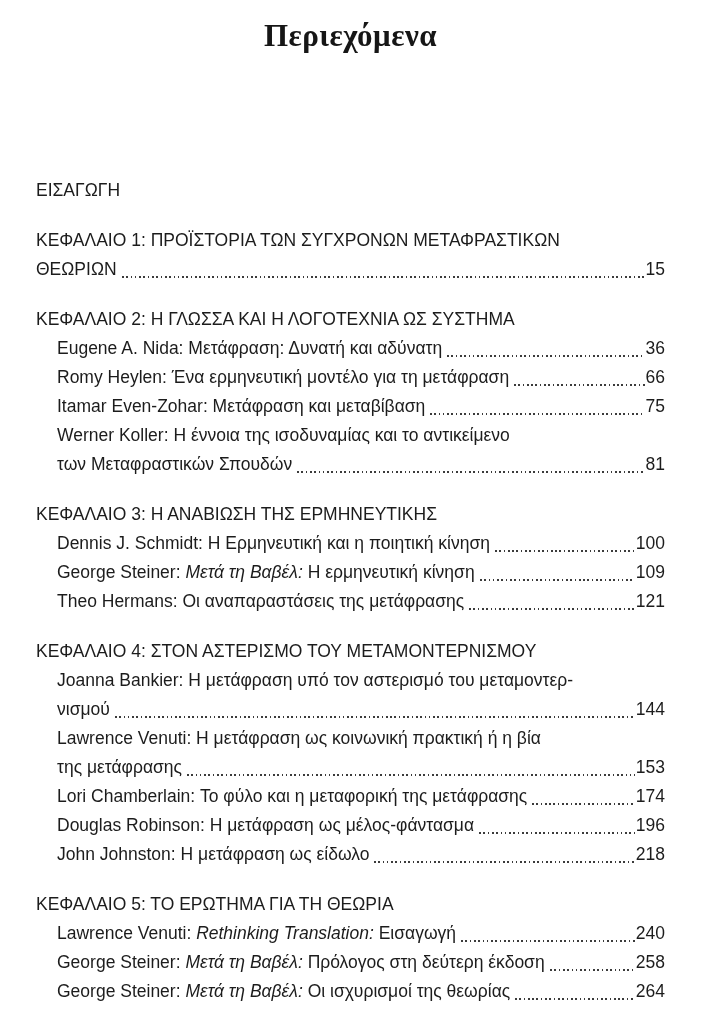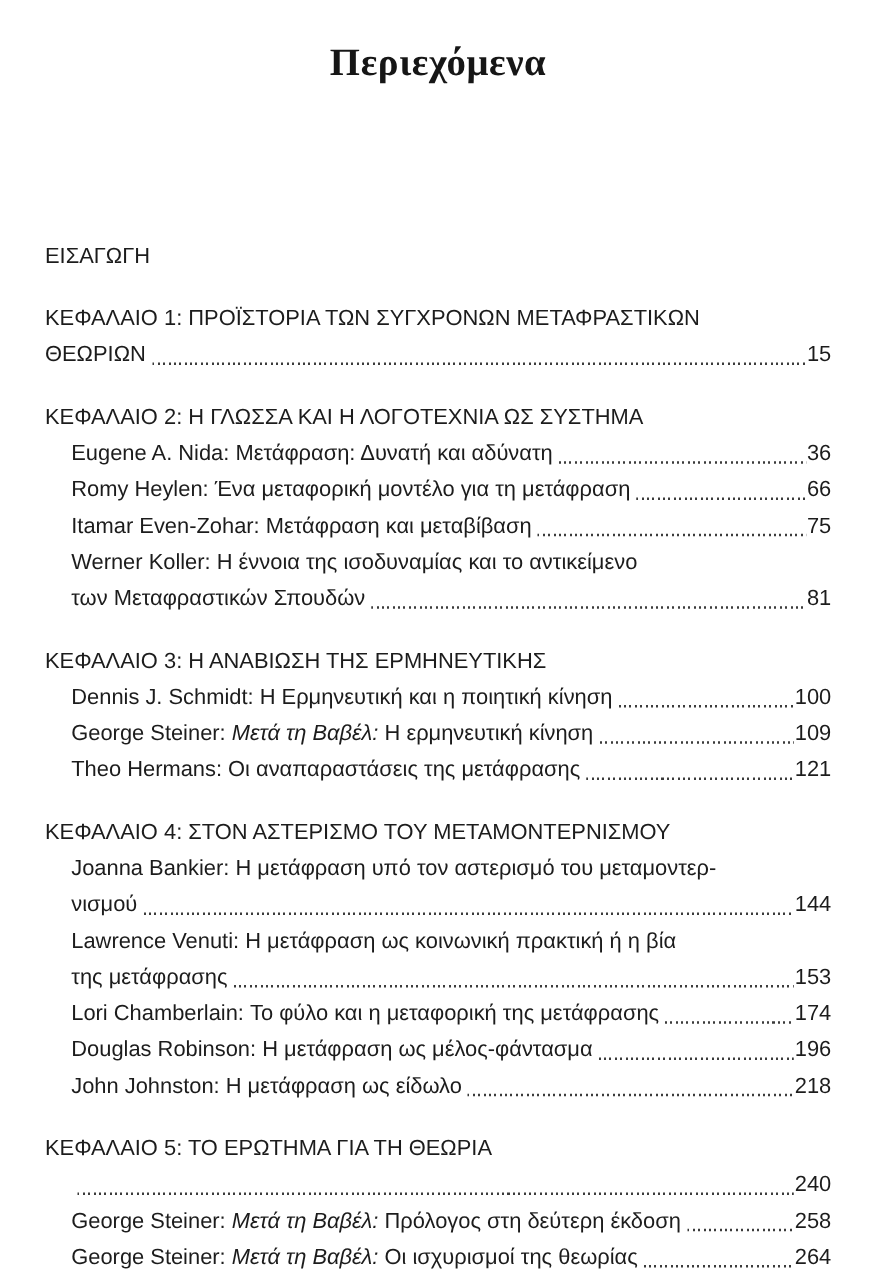--- a/index.html
+++ b/index.html
@@ -11,21 +11,21 @@
     width: 705px;
     height: 1024px;
     font-family: "Liberation Sans", sans-serif;
     color: #1c1c1c;
     overflow: hidden;
   }
   .page {
     box-sizing: border-box;
     width: 705px;
     height: 1024px;
-    padding: 32px 40px 0 36px;
+    padding: 18px 40px 0 36px;
     background: #ffffff;
   }
   .doc-title {
     margin: 0;
     text-align: center;
     font-family: "Liberation Serif", serif;
     font-weight: bold;
     font-size: 31px;
     letter-spacing: 0.5px;
     color: #161616;
@@ -98,21 +98,21 @@
     <div class="toc-section">
       <div class="toc-line">
         <span class="txt"><span>ΚΕΦΑΛΑΙΟ 2: Η ΓΛΩΣΣΑ ΚΑΙ Η ΛΟΓΟΤΕΧΝΙΑ ΩΣ ΣΥΣΤΗΜΑ</span></span>
       </div>
       <div class="toc-line indent">
         <span class="txt"><span>Eugene A. Nida: Μετάφραση: Δυνατή και αδύνατη</span></span>
         <span class="leader"></span>
         <span class="pagenum">36</span>
       </div>
       <div class="toc-line indent">
-        <span class="txt"><span>Romy Heylen: Ένα μεταφορική μοντέλο για τη μετάφραση</span></span>
+        <span class="txt"><span>Romy Heylen: Ένα ερμηνευτική μοντέλο για τη μετάφραση</span></span>
         <span class="leader"></span>
         <span class="pagenum">66</span>
       </div>
       <div class="toc-line indent">
         <span class="txt"><span>Itamar Even-Zohar: Μετάφραση και μεταβίβαση</span></span>
         <span class="leader"></span>
         <span class="pagenum">75</span>
       </div>
       <div class="toc-line indent">
         <span class="txt"><span>Werner Koller: Η έννοια της ισοδυναμίας και το αντικείμενο</span></span>
@@ -180,20 +180,21 @@
         <span class="leader"></span>
         <span class="pagenum">218</span>
       </div>
     </div>
 
     <div class="toc-section">
       <div class="toc-line">
         <span class="txt"><span>ΚΕΦΑΛΑΙΟ 5: ΤΟ ΕΡΩΤΗΜΑ ΓΙΑ ΤΗ ΘΕΩΡΙΑ</span></span>
       </div>
       <div class="toc-line indent">
+        <span class="txt"><span>Lawrence Venuti: </span><em>Rethinking Translation:</em><span> Εισαγωγή</span></span>
         <span class="leader"></span>
         <span class="pagenum">240</span>
       </div>
       <div class="toc-line indent">
         <span class="txt"><span>George Steiner: </span><em>Μετά τη Βαβέλ:</em><span> Πρόλογος στη δεύτερη έκδοση</span></span>
         <span class="leader"></span>
         <span class="pagenum">258</span>
       </div>
       <div class="toc-line indent">
         <span class="txt"><span>George Steiner: </span><em>Μετά τη Βαβέλ:</em><span> Οι ισχυρισμοί της θεωρίας</span></span>

